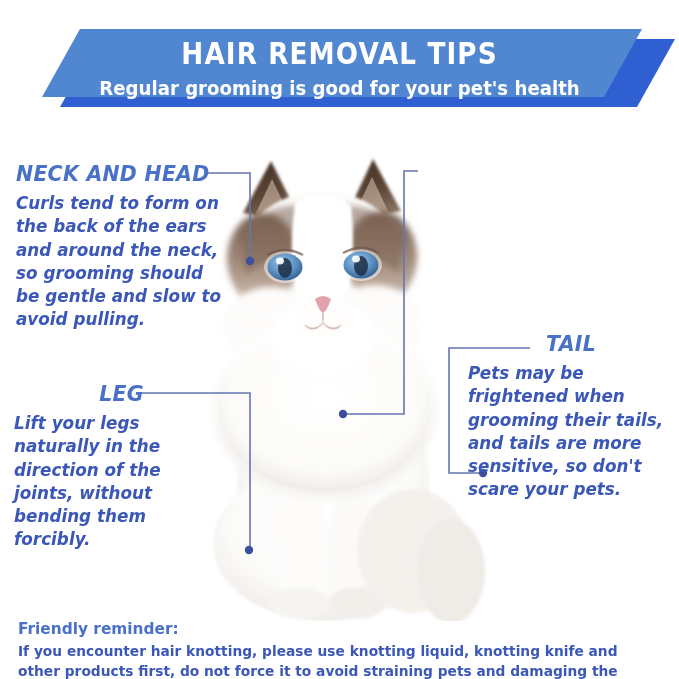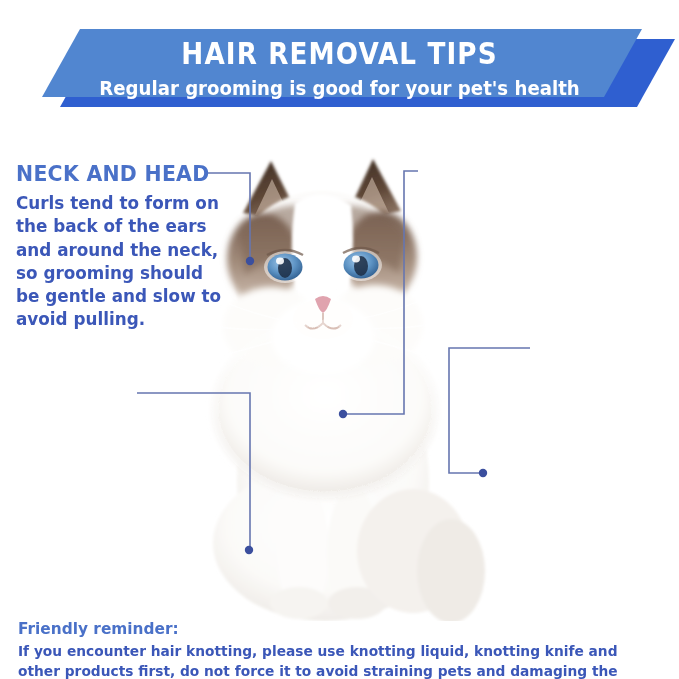--- a/index.html
+++ b/index.html
@@ -46,21 +46,21 @@
   }
 
   
   .cat-stage{
     position:absolute;left:175px;top:140px;width:330px;height:470px;
     overflow:hidden;
   }
   .cat-svg{position:absolute;left:0;top:0;}
 
   
-  .callout{position:absolute;}
+  .callout{position:absolute;font-style:italic;}
   .callout h3{
     margin:0 0 6px 0;
     font-size:21.5px;
     font-weight:bold;
     color:#4a71c8;
     letter-spacing:0.3px;
     font-family:"DejaVu Sans", sans-serif;
     transform:scaleX(0.95);
     transform-origin:left center;
   }
@@ -243,20 +243,28 @@
       <circle cx="483" cy="462" r="4.2"></circle>
     </g>
   </svg>
 
   <div class="callout" id="c-neck">
     <h3>NECK AND HEAD</h3>
     <p>Curls tend to form on the back of the ears and around the neck, so grooming should be gentle and slow to avoid pulling.</p>
   </div>
 
 
-
+  <div class="callout" id="c-leg">
+    <h3 class="center-align">LEG</h3>
+    <p>Lift your legs naturally in the direction of the joints, without bending them forcibly.</p>
+  </div>
+
+  <div class="callout" id="c-tail">
+    <h3 class="center-align">TAIL</h3>
+    <p>Pets may be frightened when grooming their tails, and tails are more sensitive, so don't scare your pets.</p>
+  </div>
 
   <div class="footer">
     <div class="fr-title">Friendly reminder:</div>
     <div class="fr-body">If you encounter hair knotting, please use knotting liquid, knotting knife and other products first, do not force it to avoid straining pets and damaging the comb.</div>
   </div>
 
 </div>
 
 </body></html>

